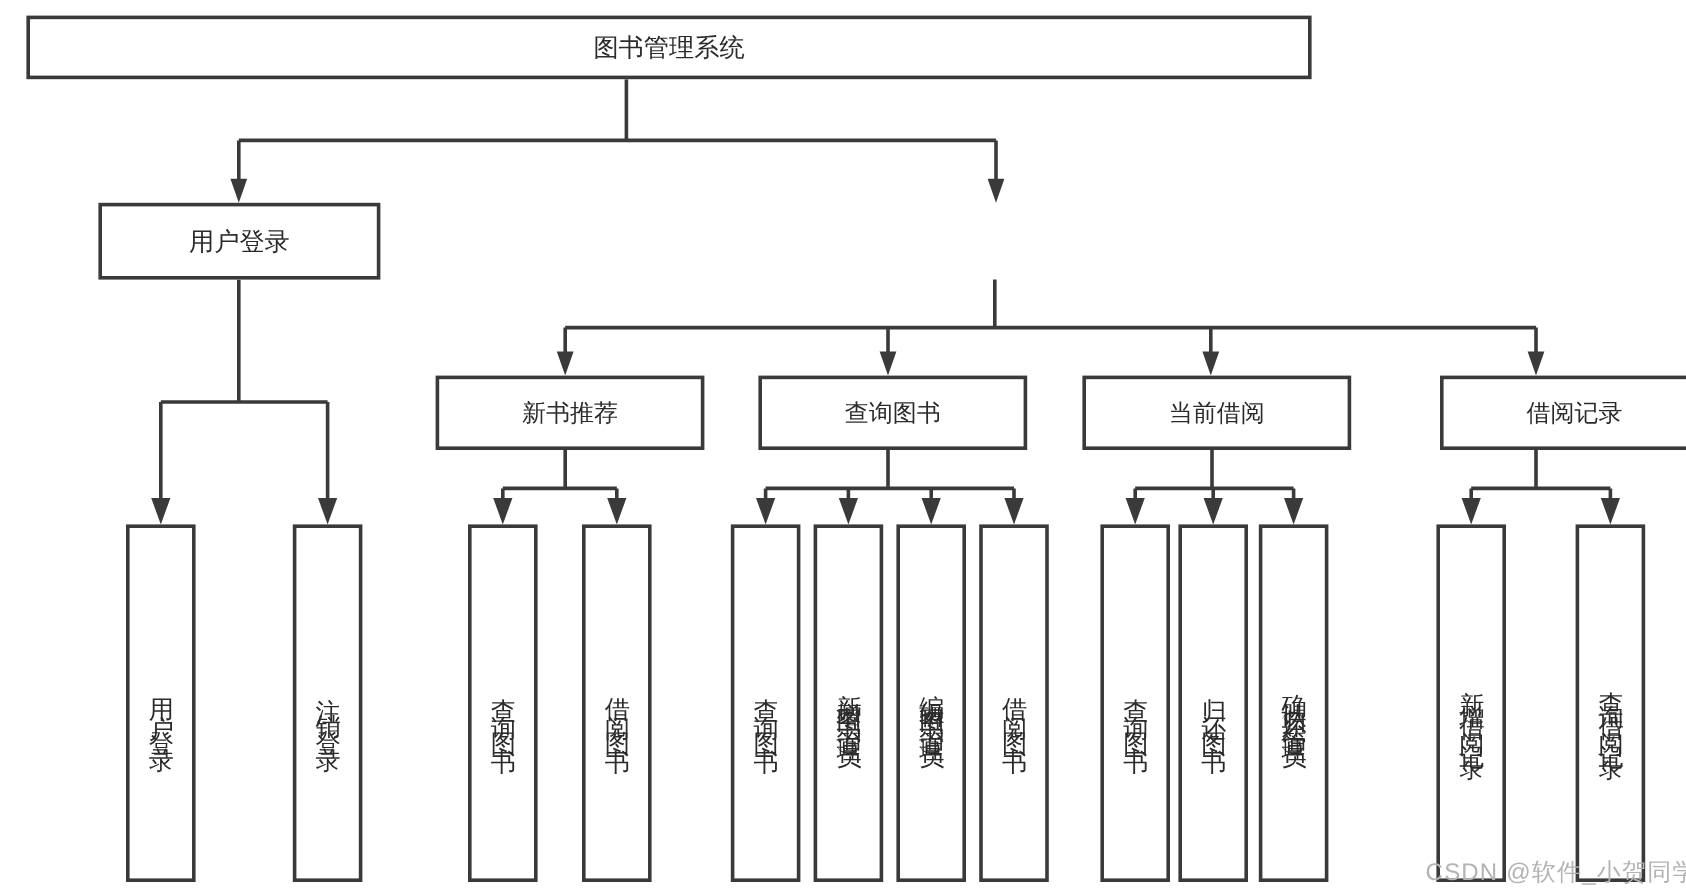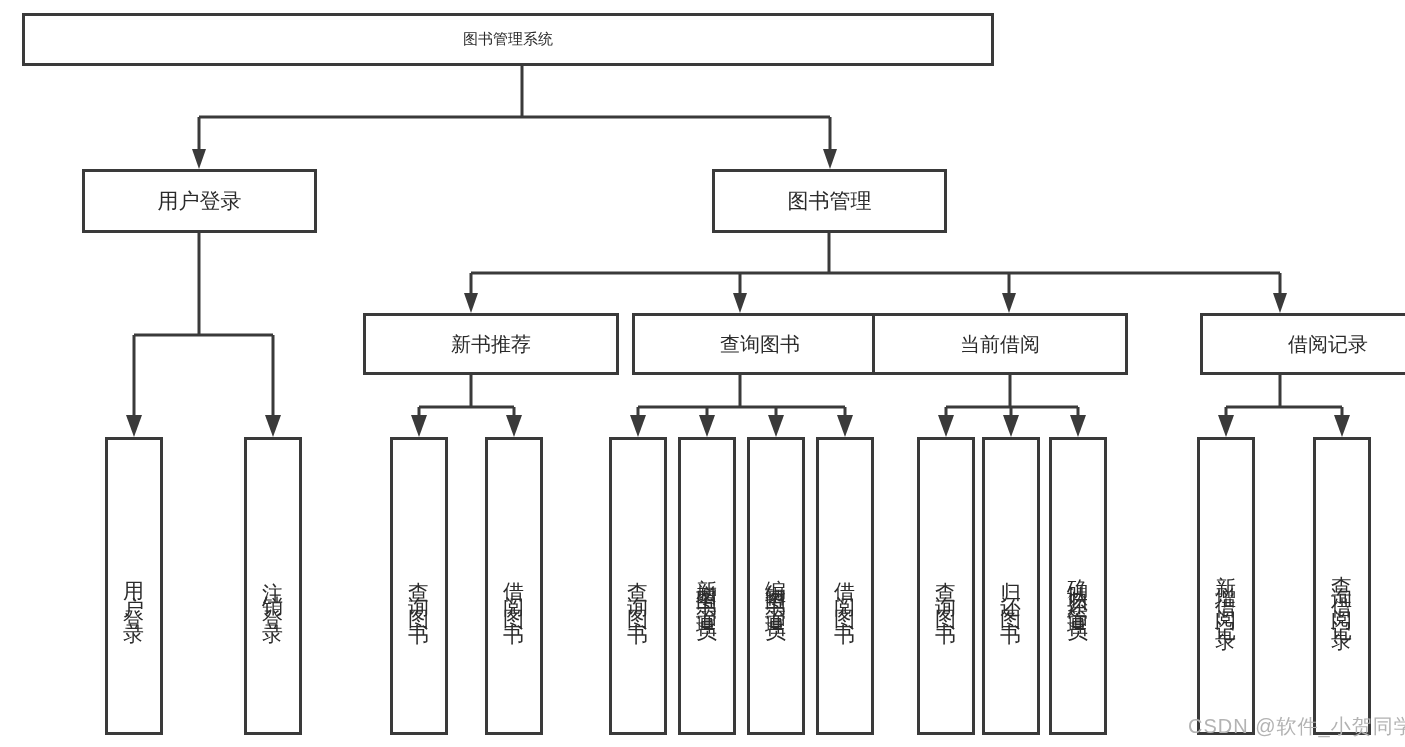--- a/index.html
+++ b/index.html
@@ -27,23 +27,23 @@
     position: absolute;
     box-sizing: border-box;
     border: 3px solid #3a3a3a;
     background: #ffffff;
     display: flex;
     align-items: center;
     justify-content: center;
     color: #2b2b2b;
     z-index: 2;
   }
-  .lvl1 { left: 22px; top: 13px; width: 972px; height: 53px; font-size: 15px; }
+  .lvl1 { left: 22px; top: 13px; width: 1071px; height: 53px; font-size: 21px; }
   .lvl2 { top: 169px; width: 235px; height: 64px; font-size: 21px; }
-  .lvl3 { top: 313px; width: 256px; height: 62px; font-size: 20px; }
+  .lvl3 { top: 313px; width: 224px; height: 62px; font-size: 20px; }
   .leaf { top: 437px; width: 58px; height: 298px; font-size: 21px; }
   .vtext {
     writing-mode: vertical-rl;
     text-orientation: mixed;
     line-height: 1;
     white-space: nowrap;
   }
   .ls-lg { letter-spacing: 14px; margin-bottom: -14px; }
   .ls-md { letter-spacing: 11px; margin-bottom: -11px; }
   .ls-sm { letter-spacing: 6px;  margin-bottom: -6px; }
@@ -96,31 +96,28 @@
     </g>
   </svg>
 
   <div class="box lvl1">
     <span>图书管理系统</span>
   </div>
 
   <div class="box lvl2" style="left:82px;">
     <span>用户登录</span>
   </div>
-  <div class="box lvl2" style="left:712px;">
-    <span>图书管理</span>
-  </div>
 
   <div class="box lvl3" style="left:363px;">
     <span>新书推荐</span>
   </div>
   <div class="box lvl3" style="left:632px;">
     <span>查询图书</span>
   </div>
-  <div class="box lvl3" style="left:872px;text-align:center;">
+  <div class="box lvl3" style="left:902px;text-align:center;">
     <span>当前借阅</span>
   </div>
   <div class="box lvl3" style="left:1200px;">
     <span>借阅记录</span>
   </div>
 
   <div class="box leaf" style="left:105px;">
     <span class="vtext ls-lg">用户登录</span>
   </div>
   <div class="box leaf" style="left:244px;">

